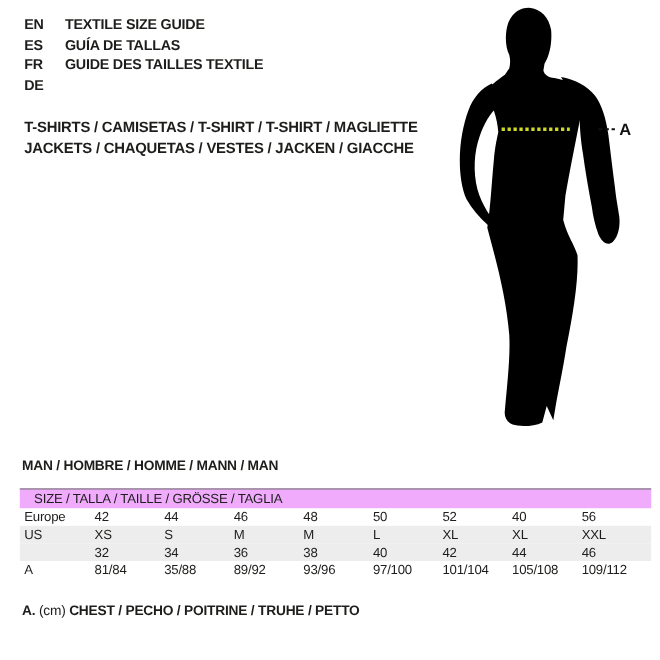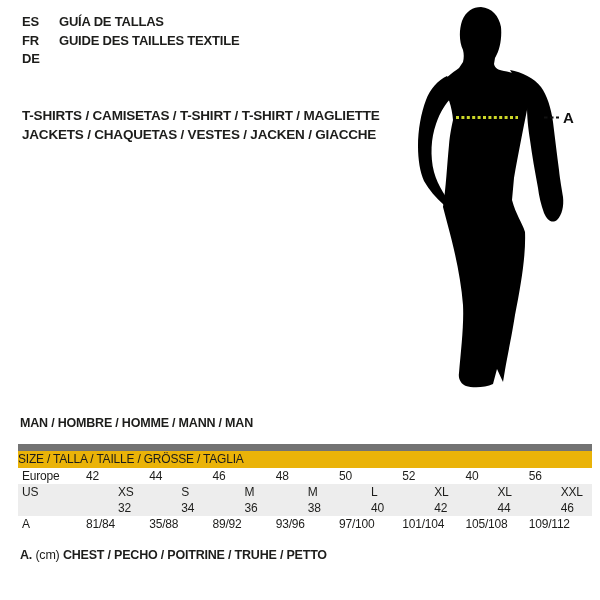--- a/index.html
+++ b/index.html
@@ -13,36 +13,40 @@
   .lang-row{display:flex;}
   .lang-code{width:37px;flex:0 0 37px;}
   
   .cats{position:absolute;left:22px;top:107px;font-weight:bold;font-size:13.5px;line-height:18.8px;}
   
   .figure-svg{position:absolute;left:0;top:0;}
   
   .section-title{position:absolute;left:20px;top:416px;font-size:12.5px;font-weight:bold;}
   
   .size-table{position:absolute;left:18px;top:444px;width:574px;font-size:12px;}
-  .thead{background:#eab308;border-top:7px solid #737373;height:17px;line-height:17px;padding-left:0;}
+  .thead{background:#f0abfc;border-top:1px solid #737373;height:17px;line-height:17px;padding-left:13px;}
   .trow{display:grid;grid-template-columns:68px repeat(8,1fr);height:16px;line-height:16px;}
-  .trow.shaded{background:#ededed;gap:32px;}
+  .trow.shaded{background:#ededed;}
   .trow.tall{height:17px;line-height:17px;}
   .cell{text-align:left;}
   .label-cell{text-align:left;padding-left:4px;}
   
   .footnote{position:absolute;left:20px;top:548px;font-size:12.5px;font-weight:bold;}
   .footnote .unit{font-weight:normal;}
 </style>
 </head>
 <body>
 
 <div class="canvas">
 
   <div class="langs">
+    <div class="lang-row">
+      <span class="lang-code">EN</span>
+      <span class="lang-label">TEXTILE SIZE GUIDE</span>
+    </div>
     <div class="lang-row">
       <span class="lang-code">ES</span>
       <span class="lang-label">GUÍA DE TALLAS</span>
     </div>
     <div class="lang-row">
       <span class="lang-code">FR</span>
       <span class="lang-label">GUIDE DES TAILLES TEXTILE</span>
     </div>
     <div class="lang-row">
       <span class="lang-code">DE</span>

